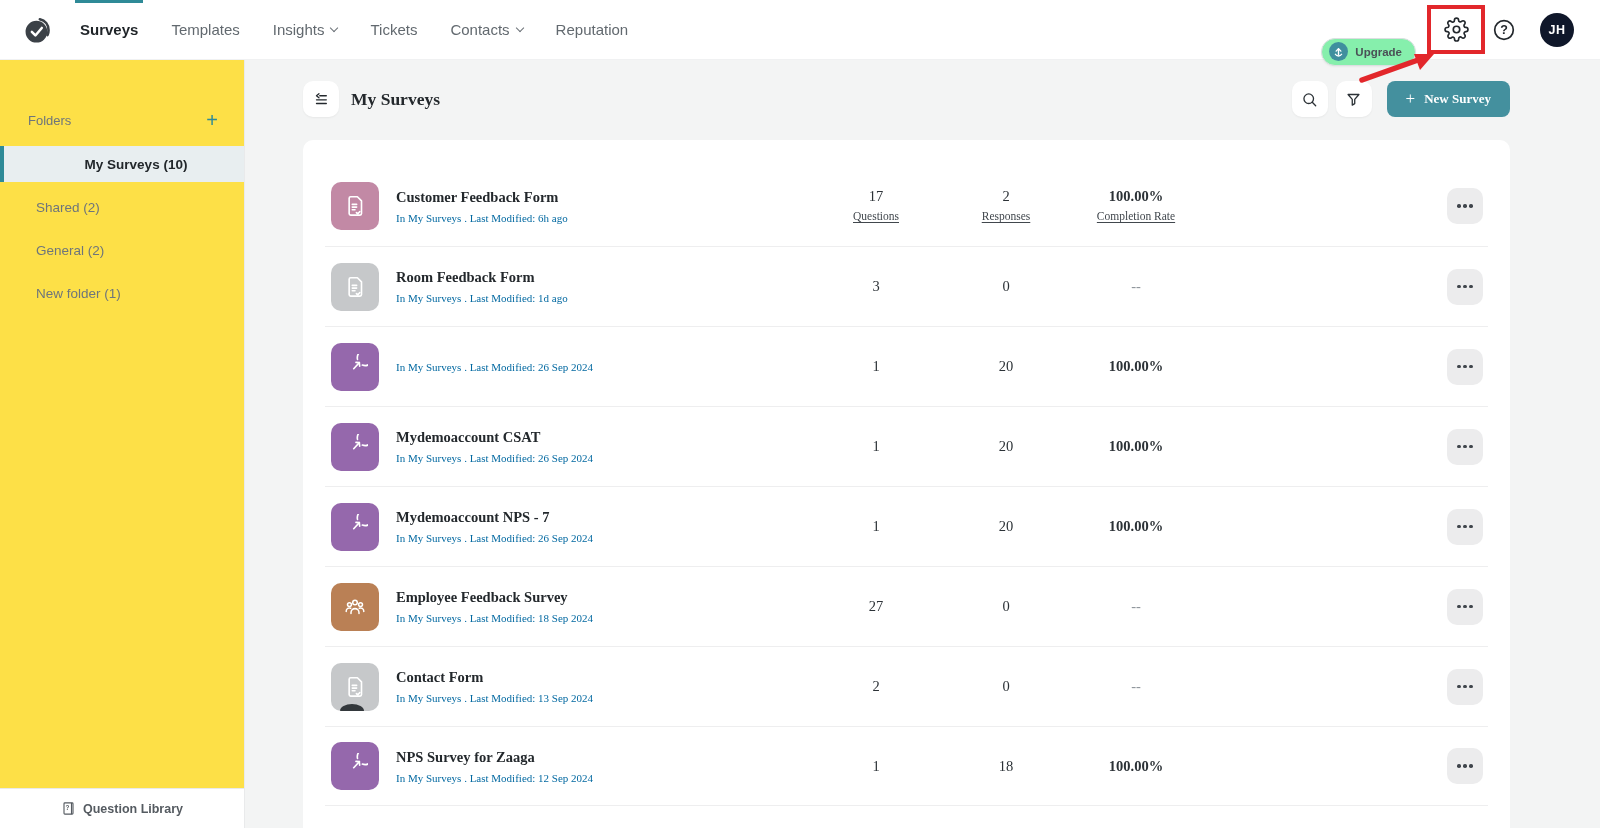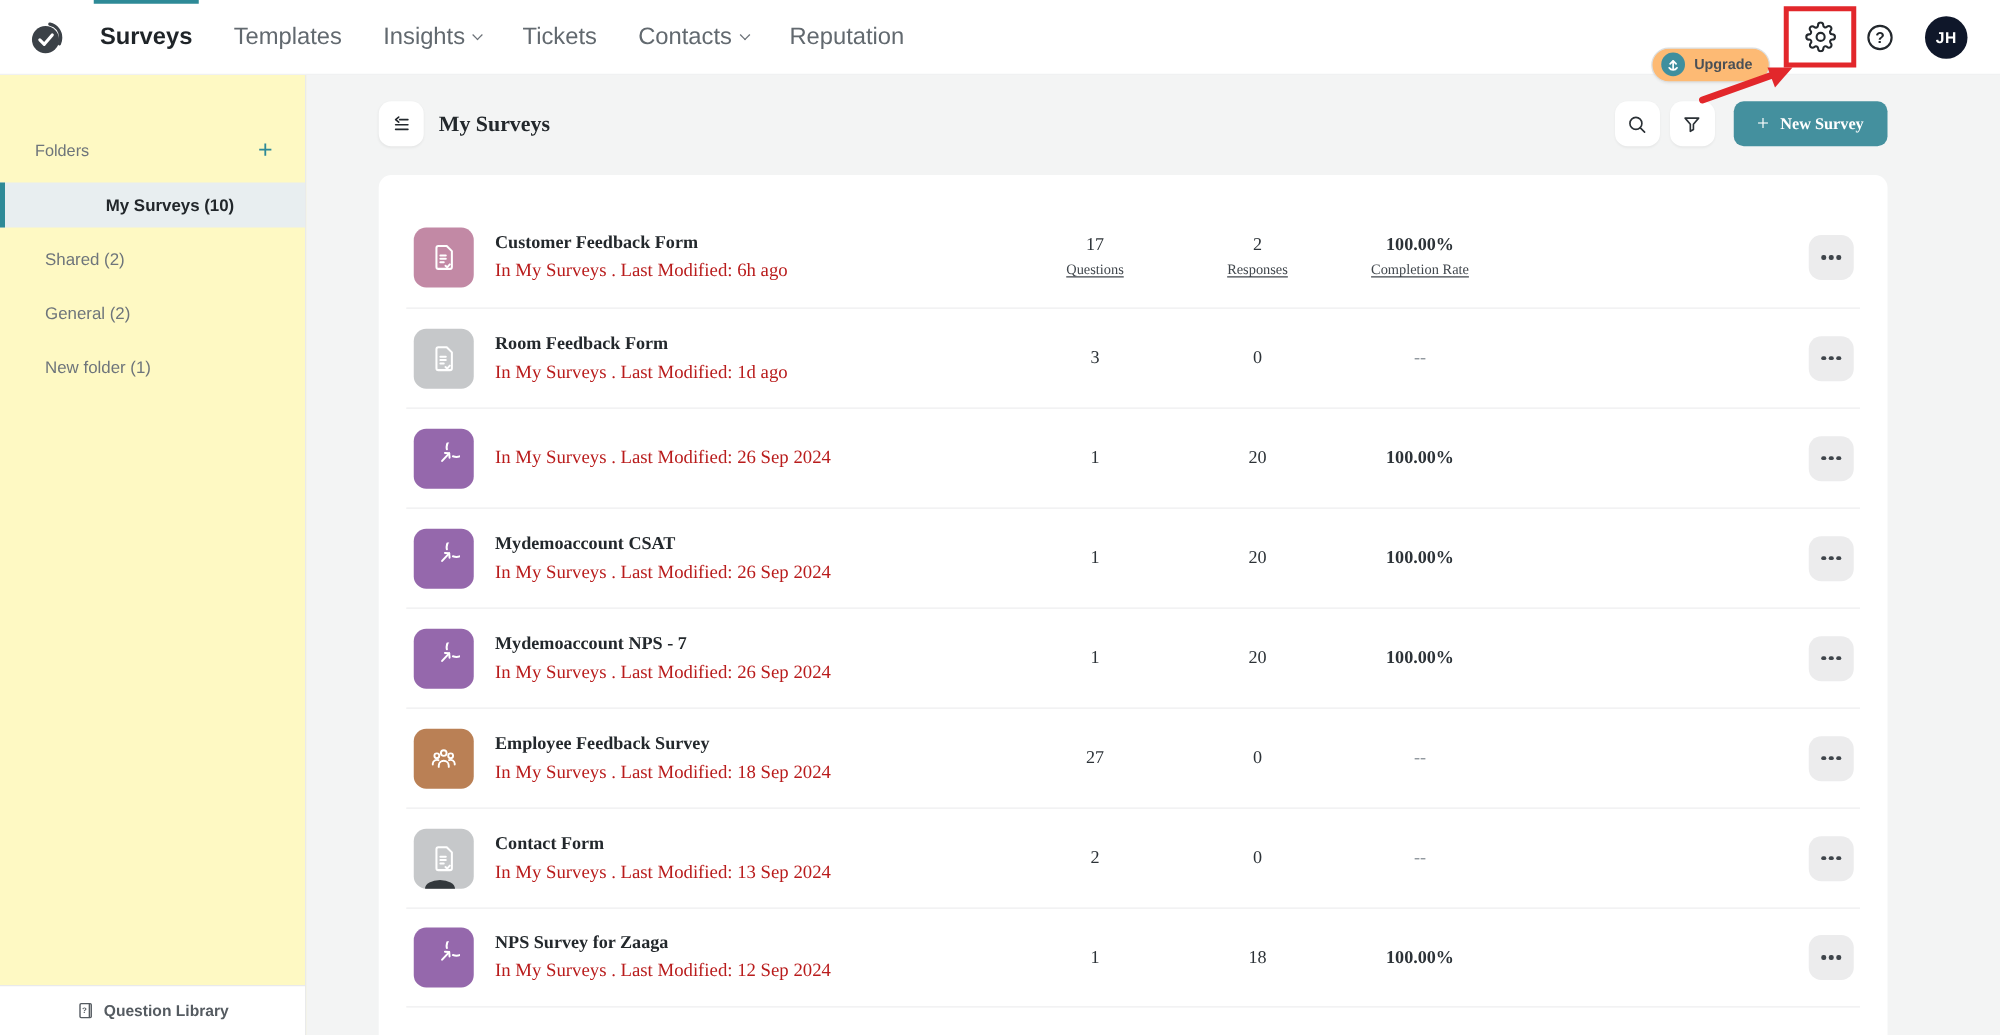--- a/index.html
+++ b/index.html
@@ -5,48 +5,48 @@
   * { margin:0; padding:0; box-sizing:border-box; }
   html,body { width:1600px; height:828px; overflow:hidden; }
   body { font-family:"Liberation Sans", sans-serif; background:#f3f4f4; position:relative; color:#23282c; }
 
   
   .topnav { position:absolute; top:0; left:0; width:1600px; height:60px; background:#fff;
             display:flex; align-items:center; z-index:10; border-bottom:1px solid #f0f1f2; }
   .logo-wrap { margin:0 27px 0 21px; display:flex; align-items:center; }
   .nav-items { display:flex; align-items:center; height:100%; gap:33px; }
   .nav-item { position:relative; height:100%; display:flex; align-items:center; gap:7px;
-              font-size:19px; color:#62696f; cursor:pointer; }
+              font-size:15px; color:#62696f; cursor:pointer; }
   .nav-item.active { color:#1f2428; font-weight:700; }
   .nav-item.active::before { content:""; position:absolute; top:0; left:-5px; right:-5px; height:3px; background:#2e8a97; }
   .chev { width:6px; height:6px; border-right:1.6px solid #6b7177; border-bottom:1.6px solid #6b7177;
           transform:rotate(45deg); display:inline-block; margin-bottom:3px; }
   .nav-right { margin-left:auto; display:flex; align-items:center; padding-right:26px; }
   .upgrade-btn { display:flex; align-items:center; gap:7px; height:28px; padding:0 13px 0 7px;
-                 background:#fdba74; border:1px solid #dcdfe1; border-radius:14px;
+                 background:#86efac; border:1px solid #dcdfe1; border-radius:14px;
                  box-shadow:0 1px 2px rgba(0,0,0,.05); cursor:pointer;margin-top:44px; }
   .upgrade-btn .ring { width:19px; height:19px; border-radius:50%; background:#3f8f9e;
                        display:flex; align-items:center; justify-content:center; }
   .upgrade-btn .lbl { font-size:11.5px; font-weight:700; color:#4a5056; }
   .icon-btn { width:40px; height:40px; display:flex; align-items:center; justify-content:center;
               cursor:pointer; position:relative; }
   .gear-wrap { margin-left:20px; }
   .help-wrap { margin-left:8px; }
   .avatar { width:34px; height:34px; border-radius:50%; background:#0f172a; color:#fff;
             font-size:12.5px; font-weight:700; letter-spacing:.5px; display:flex;
             align-items:center; justify-content:center; margin-left:16px; cursor:pointer; }
 
   
   .red-box { position:absolute; left:-9px; top:-5px; width:58px; height:49px;
              border:4px solid #e2272b; z-index:60; pointer-events:none; }
   .red-arrow { position:absolute; left:-80px; top:24px; width:92px; height:52px;
                z-index:60; pointer-events:none; overflow:visible; }
 
   
-  .sidebar { position:absolute; top:60px; left:0; width:245px; height:768px; background:#fef9c3;
+  .sidebar { position:absolute; top:60px; left:0; width:245px; height:768px; background:#fde047;
              border-right:1px solid #e9eaeb; z-index:5; }
   .folders-row { padding:50px 26px 16px 28px; display:flex; align-items:center; justify-content:space-between; }
   .folders-label { font-size:13px; color:#6e757b; }
   .plus-btn { color:#2e8a97; font-size:20px; font-weight:400; line-height:1; cursor:pointer; }
   .side-item { height:36px; display:flex; align-items:center; padding-left:36px; margin-bottom:7px;
                font-size:13.5px; color:#6e757b; cursor:pointer; }
   .side-item.active { background:#e8eef0; color:#22272b; font-weight:700;
                       border-left:4px solid #2e8a97; padding-left:24px;justify-content:center; }
   .side-footer { position:absolute; bottom:0; left:0; width:100%; height:40px; border-top:1px solid #e9eaeb;
                  display:flex; align-items:center; justify-content:center; gap:7px;
@@ -71,21 +71,21 @@
   .srow + .srow { border-top:1px solid #eeeeef; }
   .srow:last-child { border-bottom:1px solid #eeeeef; }
   .srow-icon { width:48px; height:48px; border-radius:10px; flex:0 0 48px;
                display:flex; align-items:center; justify-content:center; position:relative; overflow:hidden; }
   .ic-pink { background:#c289a5; } .ic-gray { background:#c6c8ca; }
   .ic-purple { background:#9568ac; } .ic-brown { background:#ba8055; }
   .notch { position:absolute; bottom:-7px; left:9px; width:24px; height:14px;
            background:#33383c; border-radius:50%; }
   .row-text { margin-left:17px; flex:1; min-width:0; }
   .row-title { font-size:14.5px; font-weight:700; color:#23282c; margin-bottom:6px; }
-  .row-sub { font-size:15px; color:#b91c1c; }
+  .row-sub { font-size:11px; color:#0369a1; }
   .stat { width:130px; text-align:center; }
   .stat-num { font-size:14.5px; color:#2c3237; }
   .stat-num.bold { font-weight:700; }
   .stat-num.dash { color:#8e959b; }
   .stat-lbl { display:inline-block; font-size:11.5px; color:#41474d; margin-top:5px;
               text-decoration:underline; text-underline-offset:2px; cursor:pointer; }
   .row-gap { width:246px; flex:0 0 246px; }
   .more-btn { width:36px; height:36px; flex:0 0 36px; background:#ececed; border:none; border-radius:10px;
               display:flex; align-items:center; justify-content:center; gap:2.5px; cursor:pointer; }
   .more-btn i { width:3.5px; height:3.5px; border-radius:50%; background:#3f454b; display:block; }

